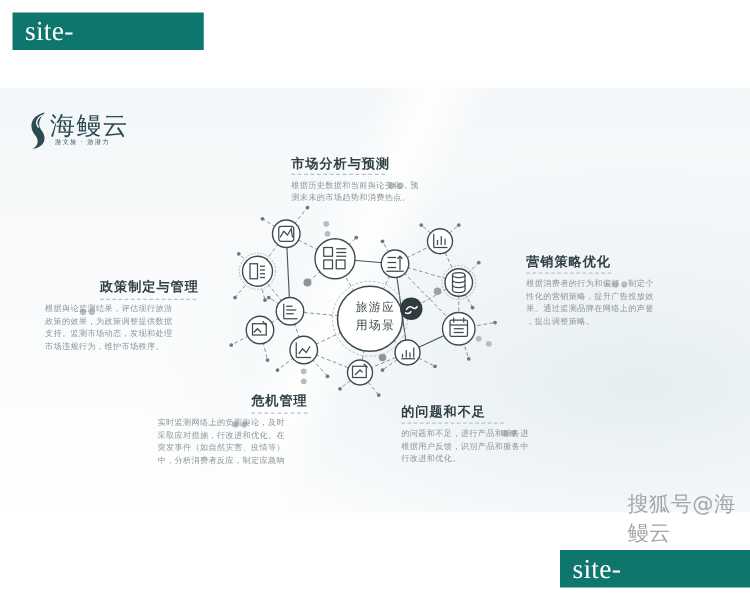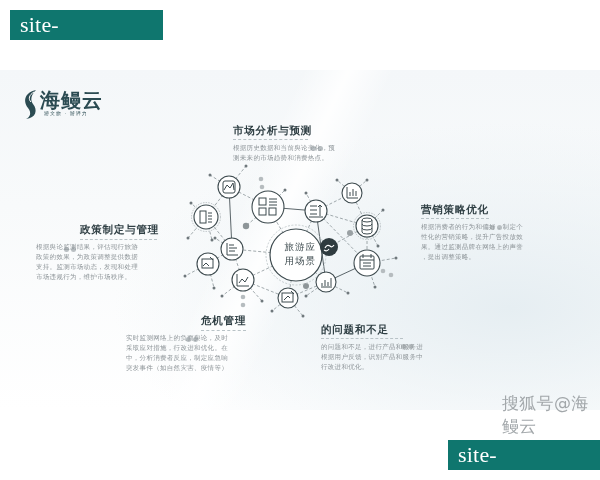--- a/index.html
+++ b/index.html
@@ -19,21 +19,21 @@
   .banner {
     position: absolute; left: 0; top: 70px; width: 600px; height: 340px;
     background:
       linear-gradient(115deg, rgba(255,255,255,0) 40%, rgba(255,255,255,0.9) 46%, rgba(255,255,255,0) 52%),
       radial-gradient(ellipse at 85% 70%, #e6eef2 0%, rgba(230,238,242,0) 55%),
       linear-gradient(180deg, #f4f7f9 0%, #f8fafb 40%, #ffffff 100%);
   }
   .logo { position: absolute; left: 20px; top: 86px; width: 100px; height: 34px; }
   .logo-text {
     position: absolute; left: 40px; top: 87px;
-    font-size: 20px; color: #2b4b52; font-weight: bold; letter-spacing: 1px;
+    font-size: 20px; color: #2b4b52; font-weight: normal; letter-spacing: 1px;
   }
   .logo-sub {
     position: absolute; left: 44px; top: 110px;
     font-size: 5px; color: #2b4b52; letter-spacing: 1px;
   }
 
   .block-title {
     position: absolute; font-size: 10.5px; color: #2f3f44; font-weight: bold;
     letter-spacing: 0.8px; white-space: nowrap;
   }
@@ -292,22 +292,22 @@
   <div>果。通过监测品牌在网络上的声誉</div>
   <div>，提出调整策略。</div>
 </div>
 
 <div class="block-title" style="left:201px; top:314px;">危机管理</div>
 <div class="dots" style="left:186px; top:327px;"><span></span><span></span></div>
 <div class="dash" style="left:201px; top:330px; width:45px;"></div>
 <div class="block-body" style="left:126px; top:333px; width:130px;">
   <div>实时监测网络上的负面舆论，及时</div>
   <div>采取应对措施，行改进和优化。在</div>
+  <div>突发事件（如自然灾害、疫情等）</div>
   <div>中，分析消费者反应，制定应急响</div>
-  <div>突发事件（如自然灾害、疫情等）</div>
 </div>
 
 <div class="block-title" style="left:321px; top:323px;">的问题和不足</div>
 <div class="dash" style="left:321px; top:338px; width:82px;"></div>
 <div class="dots" style="left:401px; top:334px;"><span></span><span></span></div>
 <div class="block-body" style="left:321px; top:342px; width:130px;">
   <div>的问题和不足，进行产品和服务进</div>
   <div>根据用户反馈，识别产品和服务中</div>
   <div>行改进和优化。</div>
 </div>

